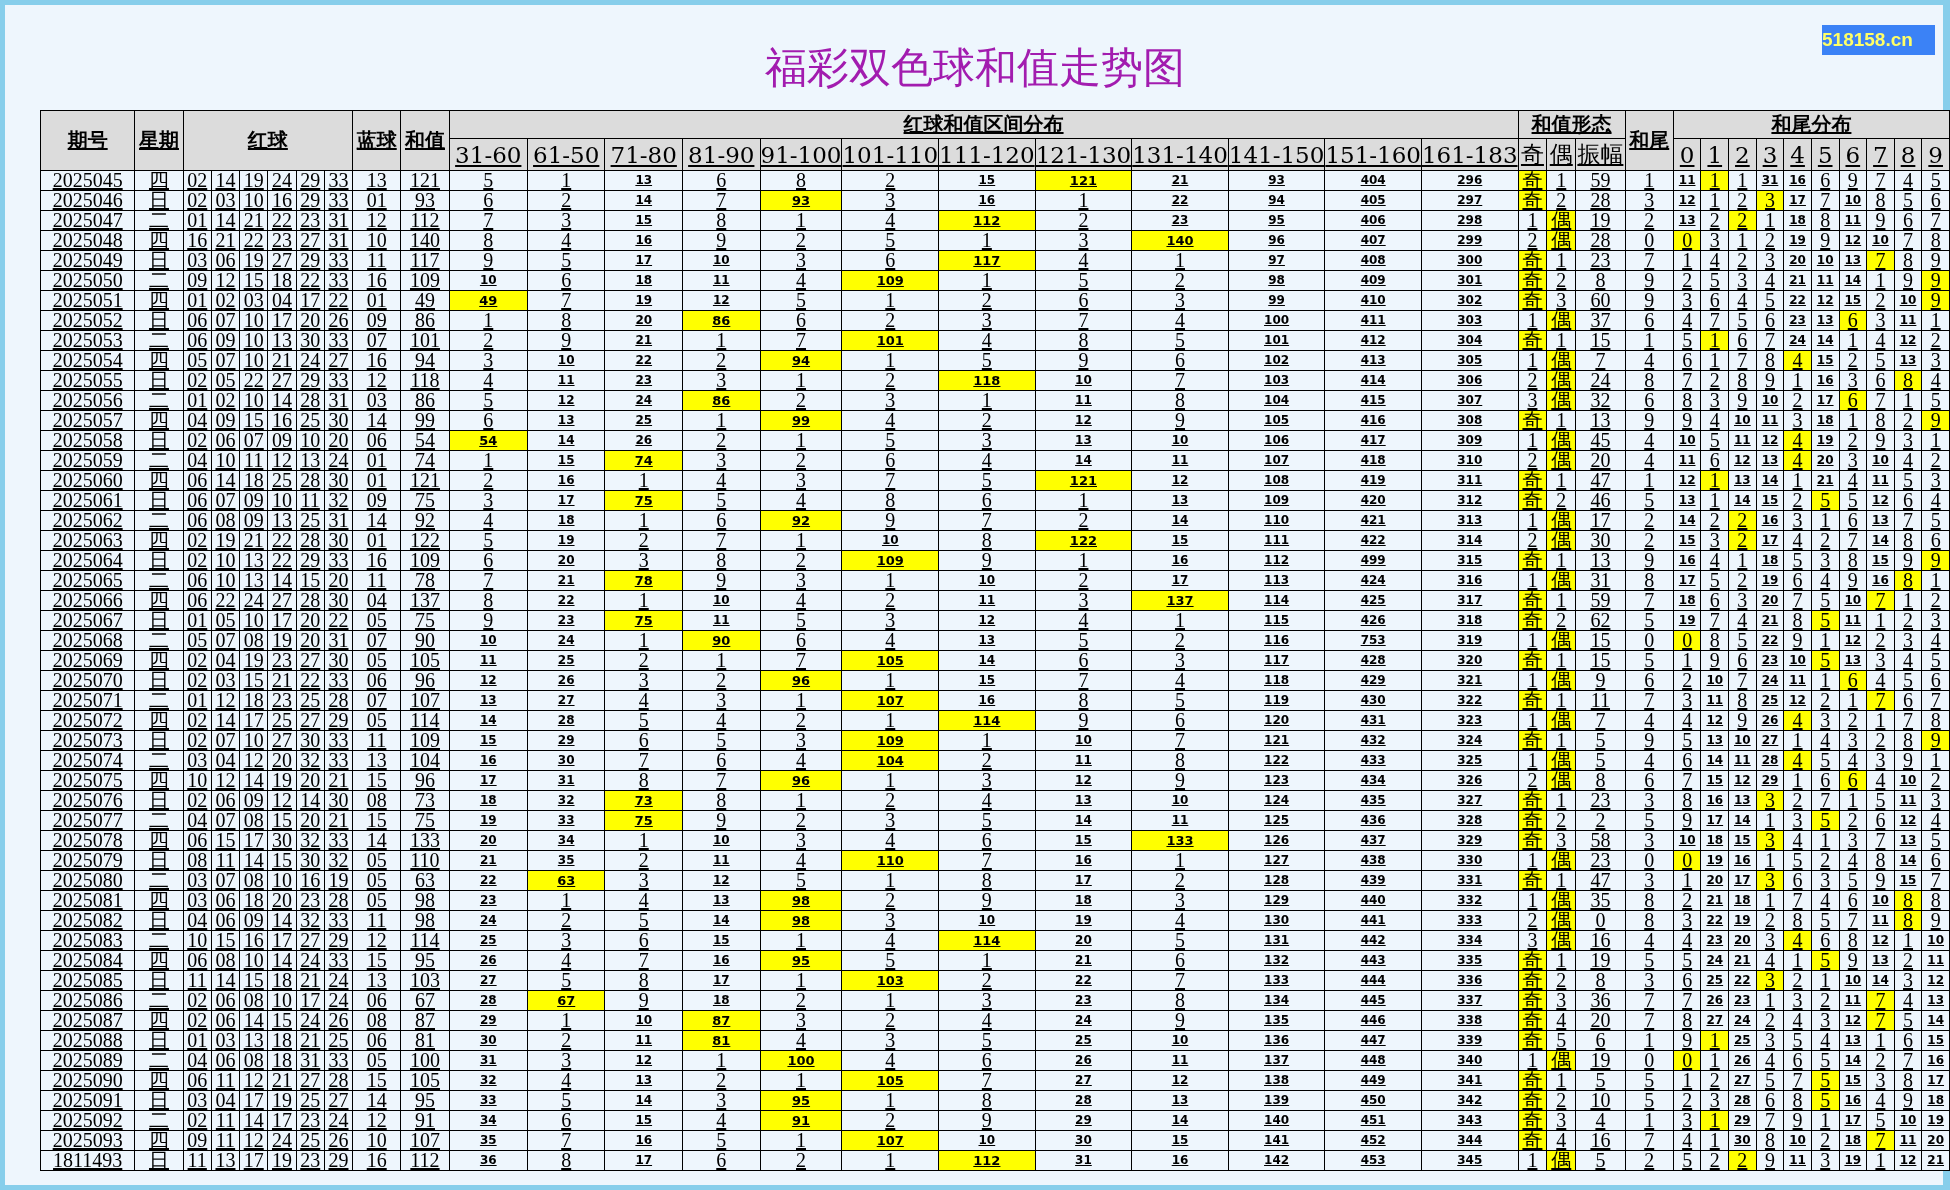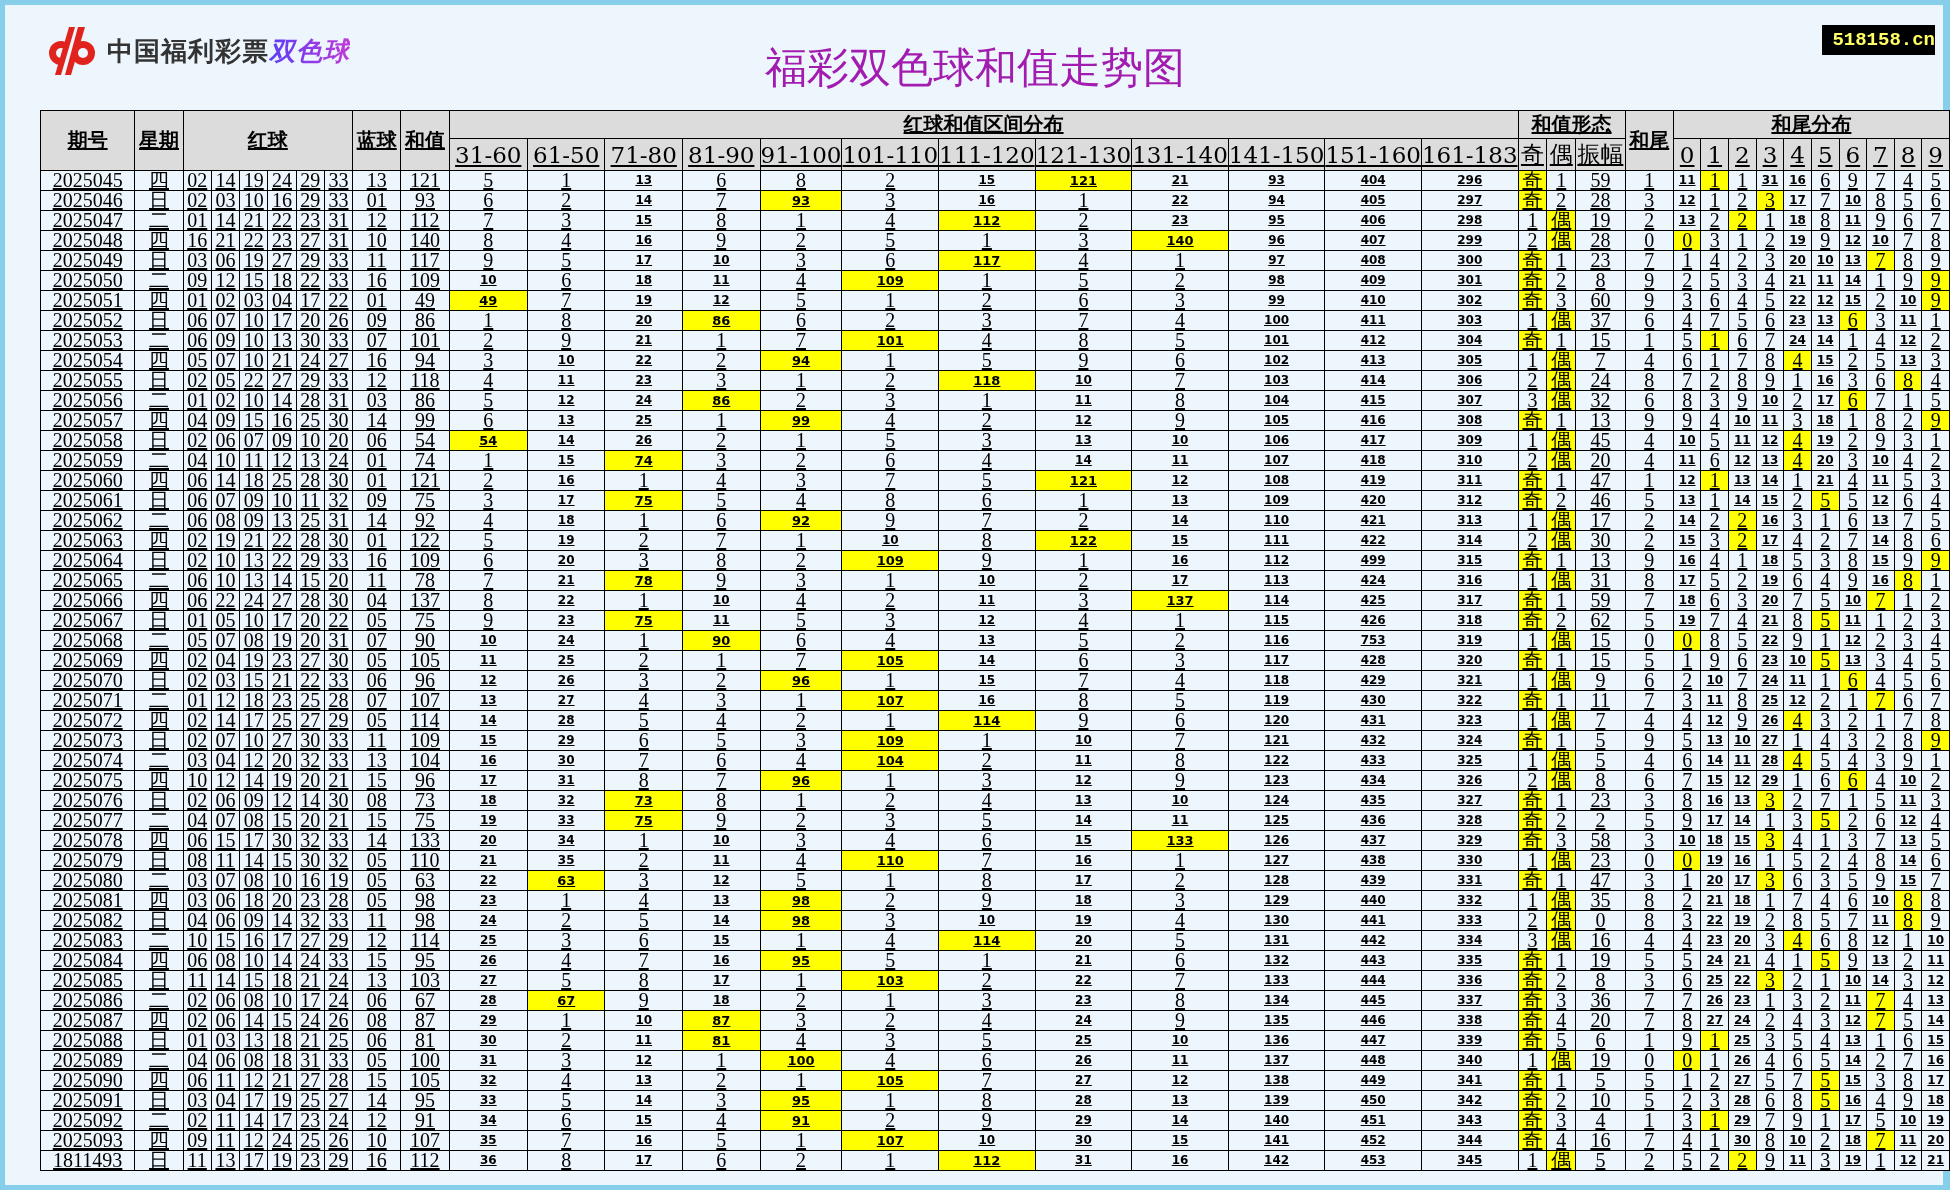--- a/index.html
+++ b/index.html
@@ -2,50 +2,36 @@
 <html><head>
 <meta charset="utf-8">
 <style>
   html,body{margin:0;padding:0;}
   body{width:1950px;height:1190px;background:#87ceeb;position:relative;overflow:hidden;font-family:"DejaVu Serif","Liberation Serif",serif;}
   .page{position:absolute;left:5px;top:5px;width:1938px;height:1180px;background:#eef6fd;}
   .logo{position:absolute;left:40px;top:20px;height:52px;display:flex;align-items:center;}
   .logo-mark{width:56px;height:52px;position:relative;}
   .logo-text{font-family:"DejaVu Sans","Liberation Sans",sans-serif;font-weight:bold;font-size:26px;color:#333;margin-left:6px;letter-spacing:1px;}
   .logo-accent{background:linear-gradient(90deg,#5b3df5,#c03ad8);-webkit-background-clip:text;background-clip:text;color:transparent;font-style:italic;}
-  .site-badge{position:absolute;left:1817px;top:20px;width:113px;height:30px;background:#000000;color:#ffff66;font-family:Liberation Mono, monospace;font-weight:bold;font-size:19px;line-height:30px;text-align:right;}
+  .site-badge{position:absolute;left:1817px;top:20px;width:113px;height:30px;background:#3b82f6;color:#ffff66;font-family:Liberation Sans, sans-serif;font-weight:bold;font-size:19px;line-height:30px;text-align:left;}
   .title{position:absolute;left:0;top:40px;width:1950px;text-align:center;font-size:42px;color:#a21caf;}
   table.trend{position:absolute;left:40px;top:110px;border-collapse:collapse;table-layout:fixed;font-family:"Liberation Serif","DejaVu Serif",serif;text-decoration:underline;}
   table.trend td, table.trend th{border:1px solid #000;padding:0;text-align:center;white-space:nowrap;overflow:hidden;}
   table.trend th{background:#dcdcdc;font-weight:bold;font-size:20px;height:24px;font-family:"DejaVu Serif","Liberation Serif",serif;}
   table.trend th.sub{font-weight:normal;font-size:23px;}
   table.trend td{height:19px;font-size:20px;line-height:19px;background:#eef6fd;}
   td.small{font-size:12px !important;font-weight:bold;font-family:"DejaVu Sans","Liberation Sans",sans-serif;}
   td.hit{background:#ffff00 !important;font-size:13px !important;font-weight:bold;font-family:"DejaVu Sans","Liberation Sans",sans-serif;}
   td.hit-big{background:#ffff00 !important;}
   td.red{width:29px;}
 </style>
 </head>
 <body>
 
 <div class="page">
-  <div class="logo">
-    <div class="logo-mark">
-      <svg width="56" height="52" viewBox="0 0 56 52">
-        <circle cx="16" cy="28" r="12" fill="#e0231d"></circle>
-        <circle cx="38" cy="28" r="12" fill="#e0231d"></circle>
-        <circle cx="16" cy="28" r="5" fill="#eef6fd"></circle>
-        <circle cx="38" cy="28" r="5" fill="#eef6fd"></circle>
-        <polygon points="24,2 32,2 18,50 10,50" fill="#e0231d"></polygon>
-        <polygon points="30,2 36,2 22,50 16,50" fill="#eef6fd"></polygon>
-        <polygon points="33,2 40,2 26,50 20,50" fill="#e0231d"></polygon>
-      </svg>
-    </div>
-    <span class="logo-text"><span>中国福利彩票</span><span class="logo-accent">双色球</span></span>
-  </div>
   <div class="site-badge">518158.cn</div>
 </div>
 <div class="title">福彩双色球和值走势图</div>
 
 <table class="trend">
   <colgroup id="cols">
       <col style="width: 100px;">
       <col style="width: 50px;">
       <col style="width: 30px;">
       <col style="width: 30px;">

